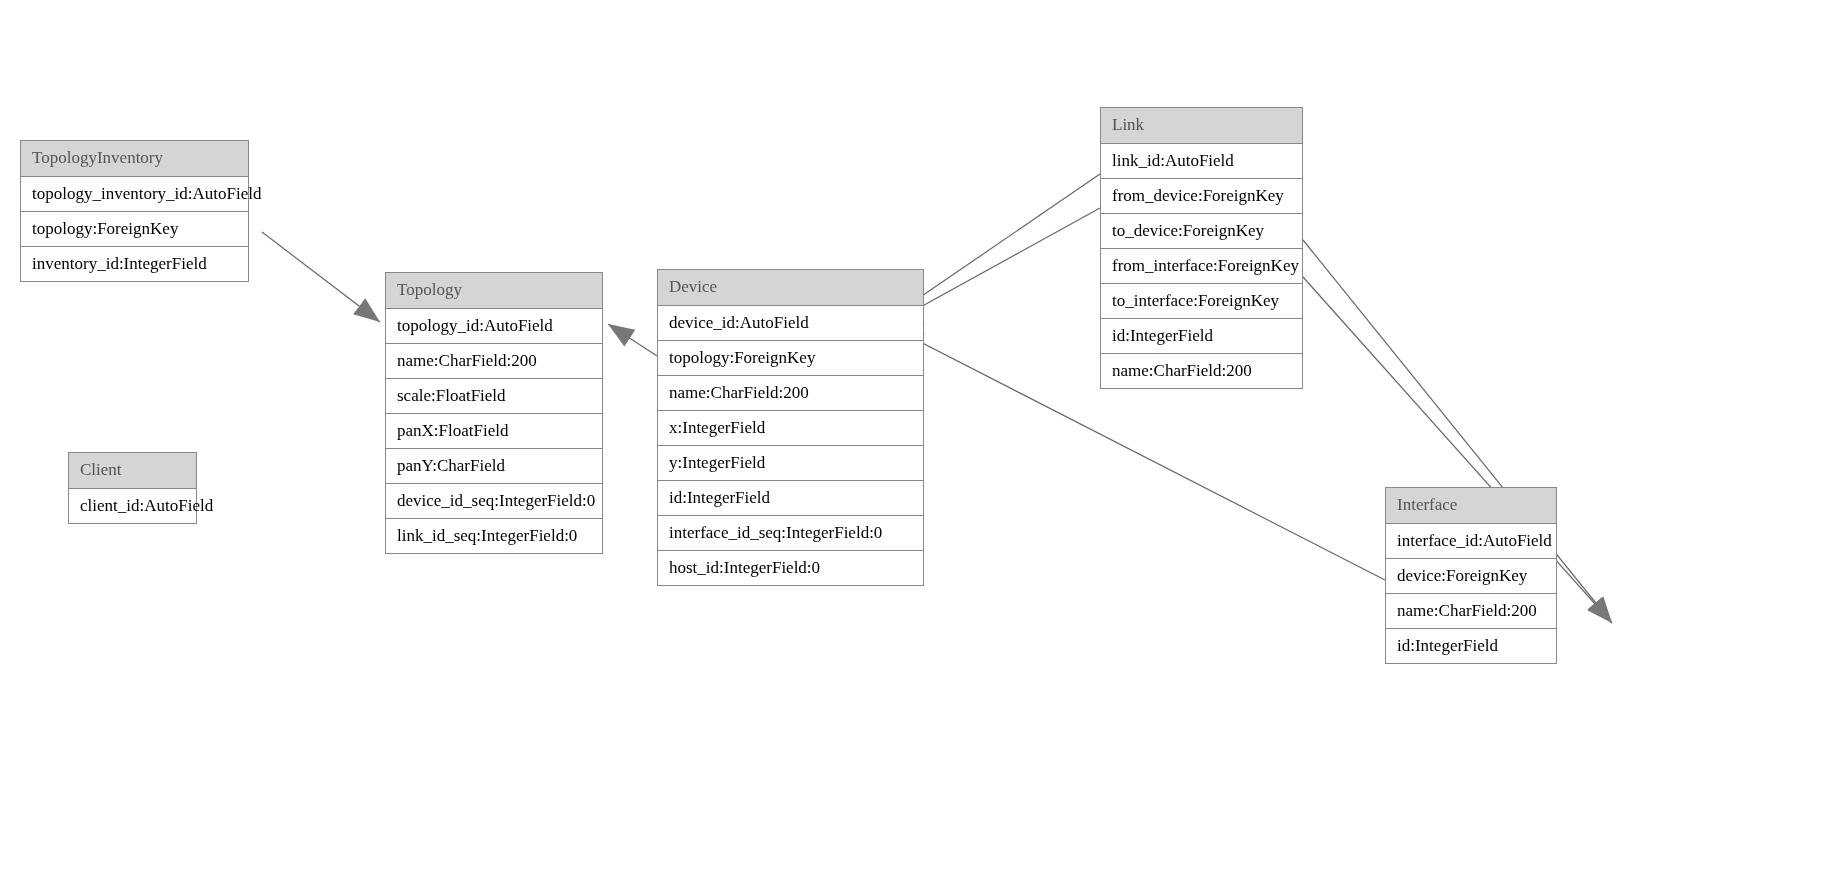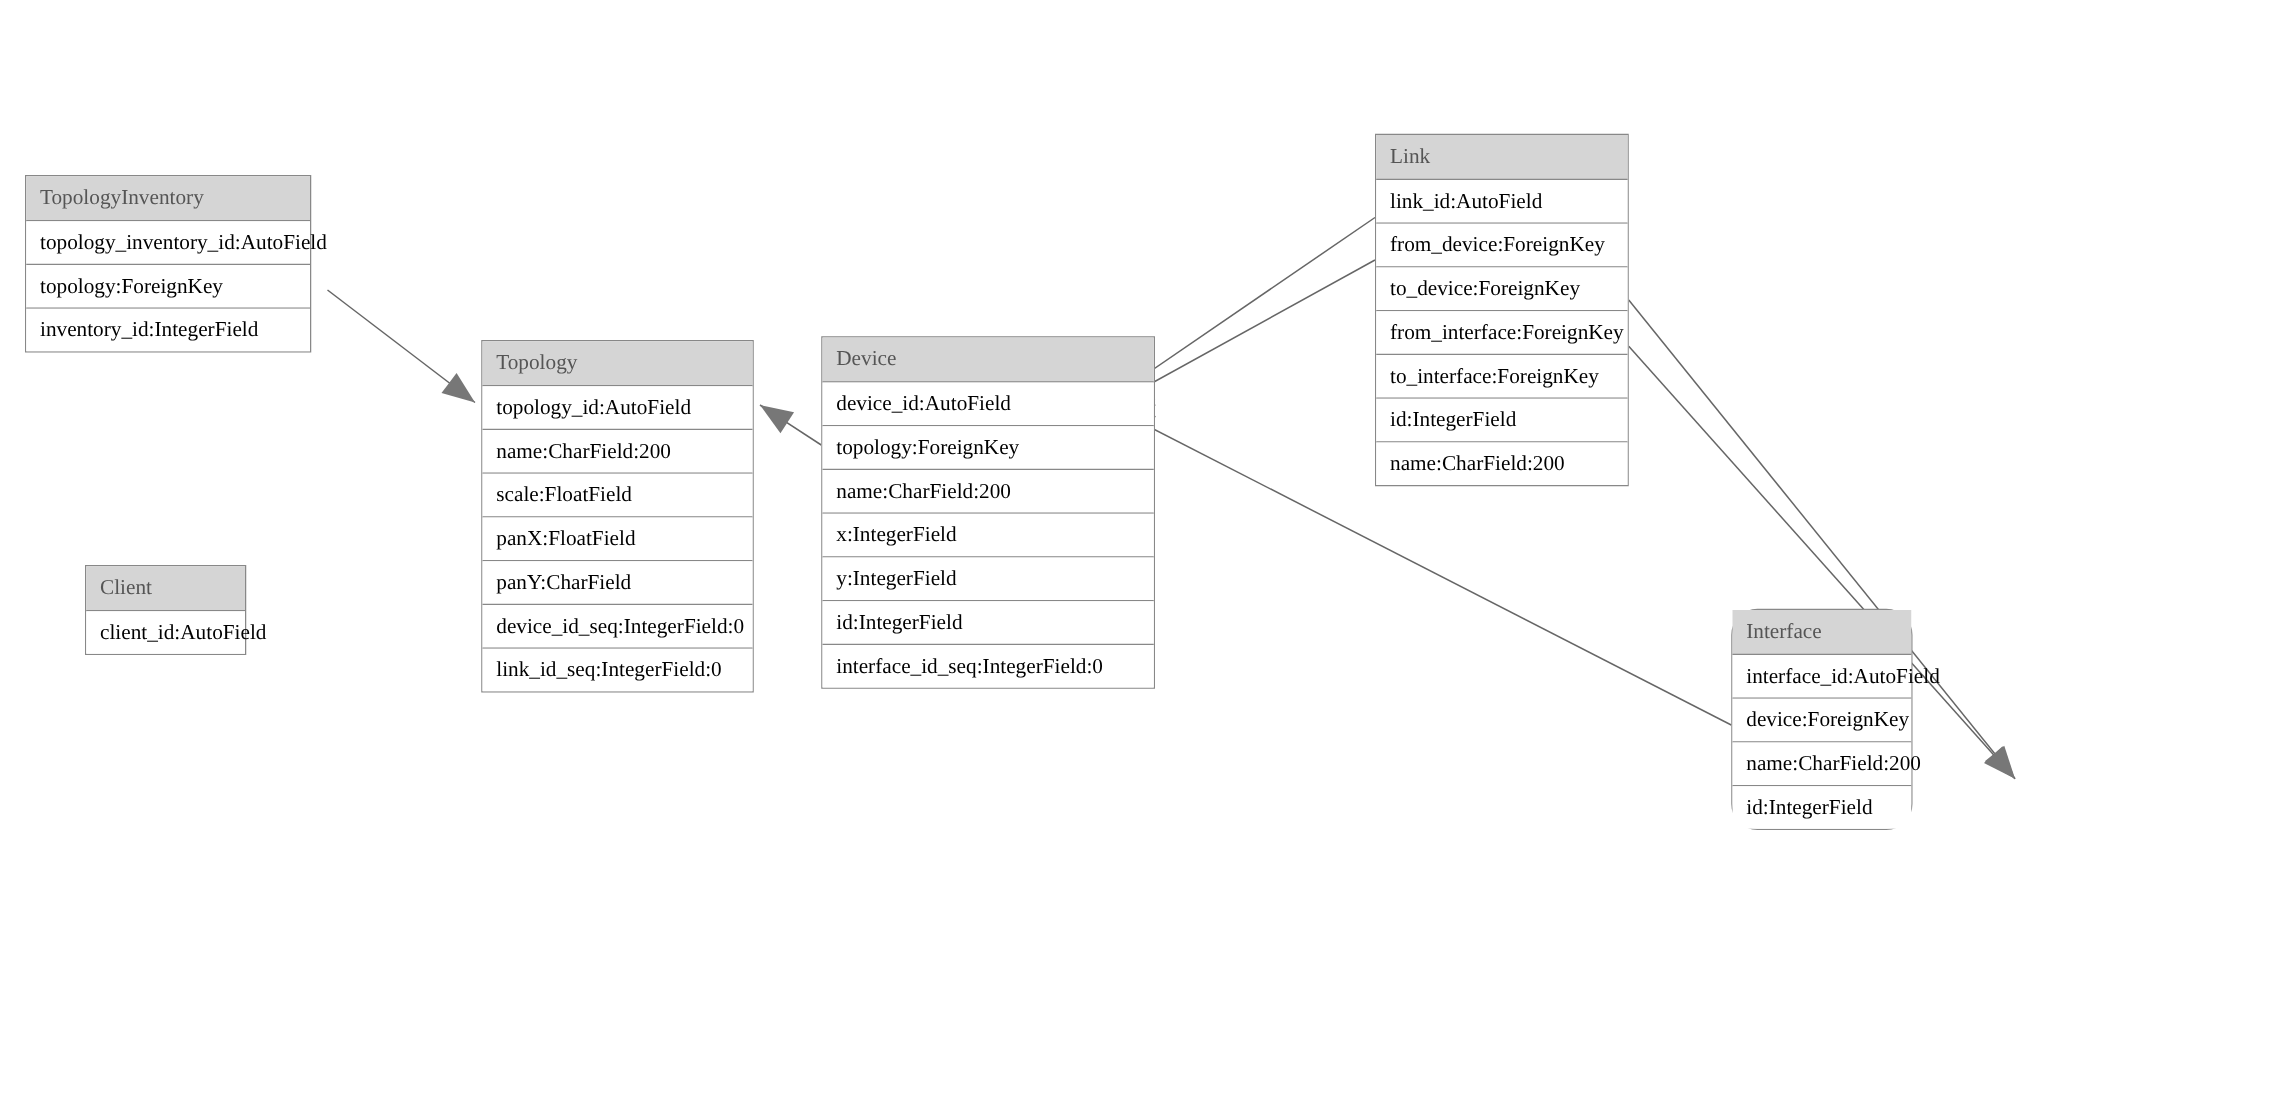--- a/index.html
+++ b/index.html
@@ -114,32 +114,33 @@
       </div>
       <div class="entity" style="left: 657px; top: 269px; width: 267px;">
         <div class="entity-title">Device</div>
         <div class="entity-row">device_id:AutoField</div>
         <div class="entity-row">topology:ForeignKey</div>
         <div class="entity-row">name:CharField:200</div>
         <div class="entity-row">x:IntegerField</div>
         <div class="entity-row">y:IntegerField</div>
         <div class="entity-row">id:IntegerField</div>
         <div class="entity-row">interface_id_seq:IntegerField:0</div>
+        <div class="entity-row">host_id:IntegerField:0</div>
       </div>
       <div class="entity" style="left: 1100px; top: 87px; width: 203px; margin-top: 20px;">
         <div class="entity-title">Link</div>
         <div class="entity-row">link_id:AutoField</div>
         <div class="entity-row">from_device:ForeignKey</div>
         <div class="entity-row">to_device:ForeignKey</div>
         <div class="entity-row">from_interface:ForeignKey</div>
         <div class="entity-row">to_interface:ForeignKey</div>
         <div class="entity-row">id:IntegerField</div>
         <div class="entity-row">name:CharField:200</div>
       </div>
-      <div class="entity" style="left: 1385px; top: 487px; width: 145px; border-radius: 21px;">
+      <div class="entity" style="left: 1385px; top: 487px; width: 172px;">
         <div class="entity-title">Interface</div>
         <div class="entity-row">interface_id:AutoField</div>
         <div class="entity-row">device:ForeignKey</div>
         <div class="entity-row">name:CharField:200</div>
         <div class="entity-row">id:IntegerField</div>
       </div>
     </div>
 
 </div>
 

